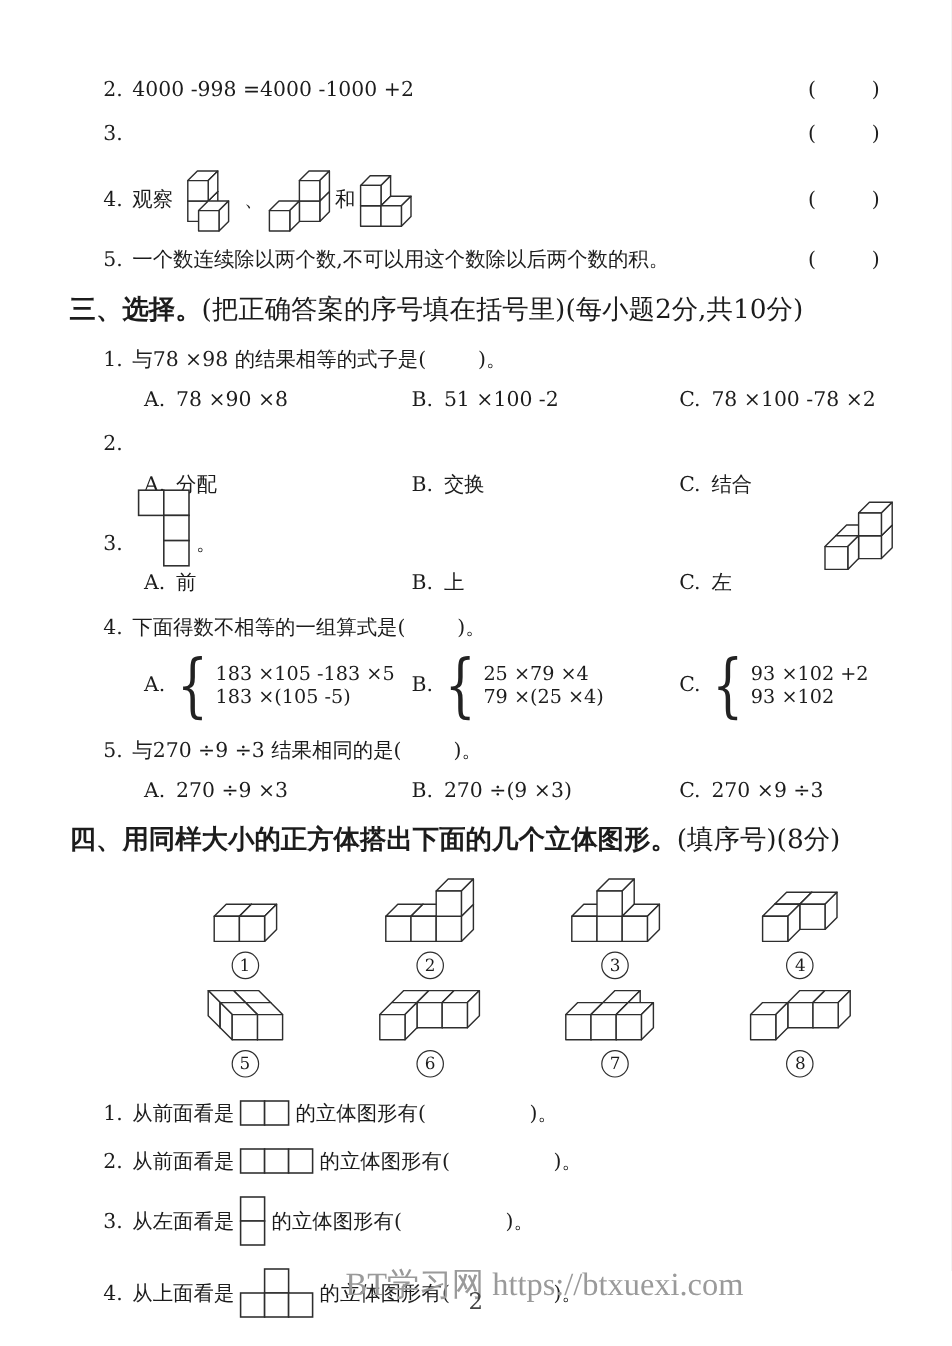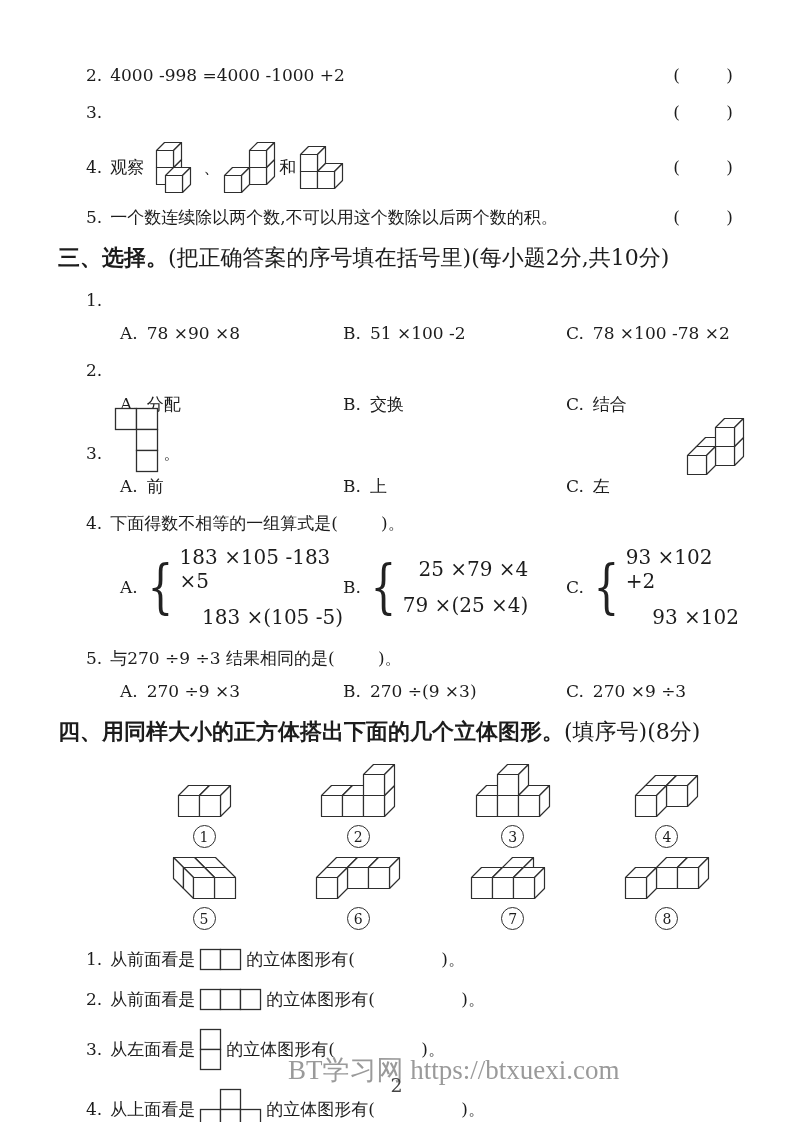--- a/index.html
+++ b/index.html
@@ -27,21 +27,21 @@
   .opt{width:223px;display:flex;align-items:center;}
   .opt:last-child{width:auto;flex:1;}
   .opt-label{margin-right:9px;}
   .gridfig{vertical-align:middle;margin:0 4px;}
   .q3-solid{position:absolute;right:-6px;top:-16px;}
   
   .pair-row{display:flex;margin:6px 0 18px 62px;align-items:center;}
   .pair{width:223px;display:flex;align-items:center;}
   .pair:last-child{width:auto;flex:1;}
   .brace{font-size:58px;font-weight:300;line-height:0.9;transform:scaleX(.7);margin:0 1px 0 4px;color:#222;}
-  .pair-lines{display:flex;flex-direction:column;gap:12px;font-size:20px;align-items:flex-end;}
+  .pair-lines{display:flex;flex-direction:column;gap:0;font-size:16px;}
   
   .figs-row{display:flex;justify-content:space-between;align-items:flex-end;
             width:555px;margin:0 0 8px 100px;}
   .figblock{display:flex;flex-direction:column;align-items:center;gap:7px;min-width:92px;}
   .circ{display:inline-flex;width:21px;height:21px;border:1.4px solid #2e2e2e;border-radius:50%;
         align-items:center;justify-content:center;font-size:14px;line-height:1;}
   
   .subq-row{display:flex;align-items:center;margin:0 0 17px 28px;}
   
   .watermark{position:absolute;left:288px;top:1052px;
@@ -125,20 +125,21 @@
     </div>
     <span class="tf-paren" data-bind="judge.paren">(      )</span>
   </div>
 
   <div class="sec-head">
     <span class="sec-title" data-bind="choice.title">三、选择。</span><span class="sec-note" data-bind="choice.note">(把正确答案的序号填在括号里)(每小题2分,共10分)</span>
   </div>
 
   <div class="q-row fs">
     <span class="q-no" data-bind="choice.q1.no">1.</span>
+    <span data-bind="choice.q1.text">与78 ×98 的结果相等的式子是(        )。</span>
   </div>
   <div class="opt-row fs">
     <div class="opt">
         <span class="opt-label" data-bind="choice.q1.options.0.label">A.</span>
         <span data-bind="choice.q1.options.0.text">78 ×90 ×8</span>
       </div>
     <div class="opt">
         <span class="opt-label" data-bind="choice.q1.options.1.label">B.</span>
         <span data-bind="choice.q1.options.1.text">51 ×100 -2</span>
       </div>

